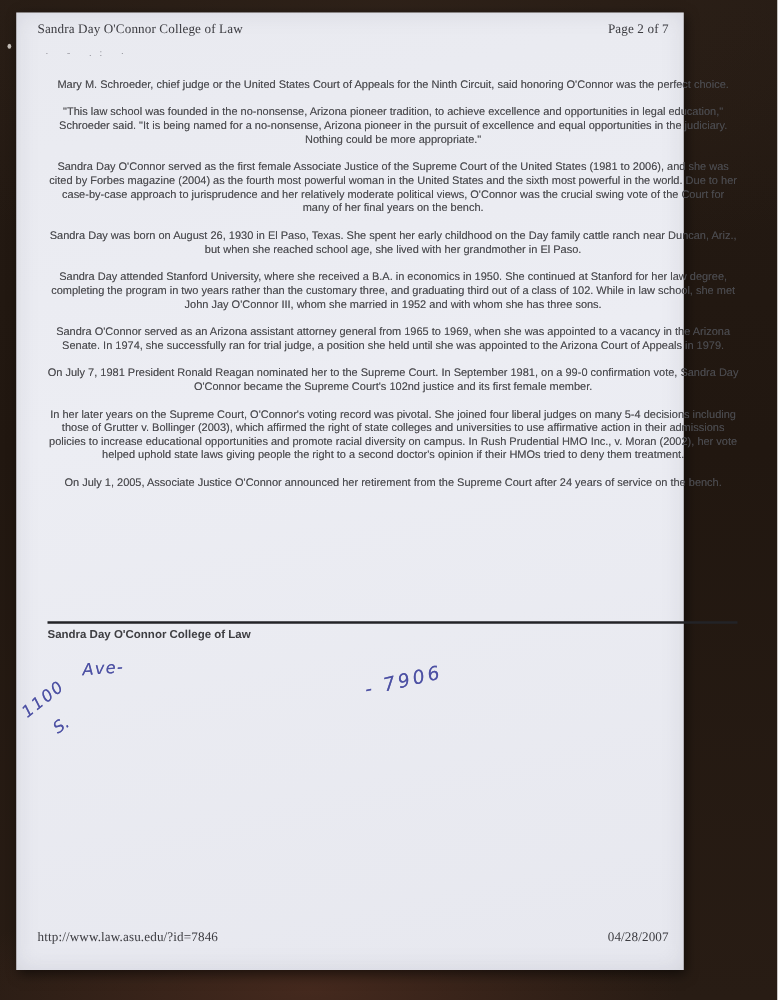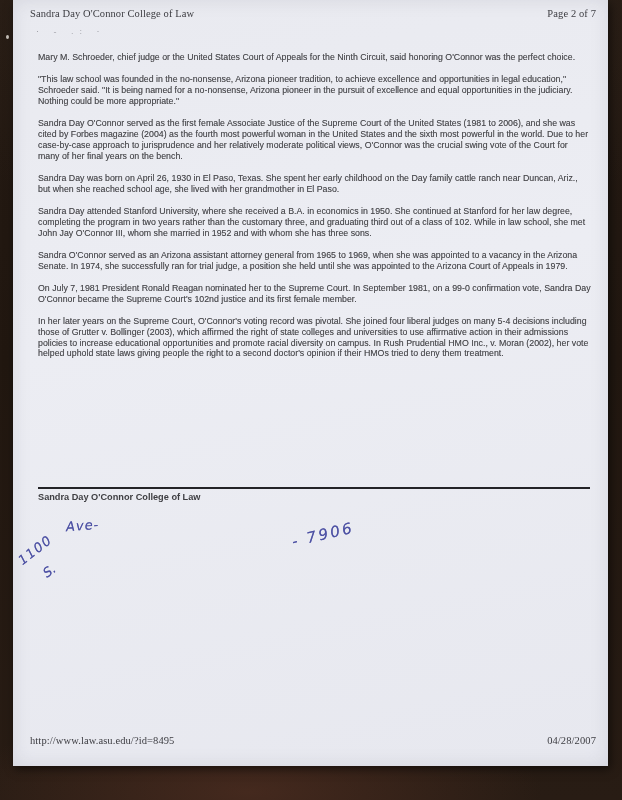--- a/index.html
+++ b/index.html
@@ -30,22 +30,22 @@
     left: 6px; top: 35px;
     width: 3px; height: 4px;
     background: #d8d4cc;
     border-radius: 50%;
     opacity: 0.9;
   }
 
   
   .page {
     position: absolute;
-    left: 13px; top: 0;
-    width: 595px; height: 766px;
+    left: 13px; top: 10px;
+    width: 534px; height: 766px;
     background: linear-gradient(168deg, #e9eaf0 0%, #ecedf3 40%, #e7e8ef 100%);
     box-shadow:
       inset 0 0 18px rgba(120,120,140,0.18),
       2px 3px 9px rgba(0,0,0,0.55);
   }
 
   
   .print-row {
     position: absolute;
     left: 17px; right: 12px;
@@ -75,20 +75,21 @@
     position: absolute;
     left: 25px; top: 52px;
     width: 553px;
     font-size: 8.8px;
     line-height: 10.8px;
     color: #4b4b4f;
     text-shadow: 0 0 0.4px rgba(75,75,79,0.55);
   }
   .body-copy p {
     margin: 0 0 11.5px 0;
+    text-align: center;
   }
 
   
   .sig-rule {
     position: absolute;
     left: 25px; top: 487px;
     width: 552px; height: 1.6px;
     background: #232327;
   }
   .org-name {
@@ -153,33 +154,34 @@
     <span>Sandra Day O'Connor College of Law</span>
     <span>Page 2 of 7</span>
   </div>
 
   <div class="pencil-smudge">· - .: ·</div>
 
   <div class="body-copy">
     <p>Mary M. Schroeder, chief judge or the United States Court of Appeals for the Ninth Circuit, said honoring O'Connor was the perfect choice.</p>
     <p>"This law school was founded in the no-nonsense, Arizona pioneer tradition, to achieve excellence and opportunities in legal education," Schroeder said. "It is being named for a no-nonsense, Arizona pioneer in the pursuit of excellence and equal opportunities in the judiciary. Nothing could be more appropriate."</p>
     <p>Sandra Day O'Connor served as the first female Associate Justice of the Supreme Court of the United States (1981 to 2006), and she was cited by Forbes magazine (2004) as the fourth most powerful woman in the United States and the sixth most powerful in the world. Due to her case-by-case approach to jurisprudence and her relatively moderate political views, O'Connor was the crucial swing vote of the Court for many of her final years on the bench.</p>
-    <p>Sandra Day was born on April 26, 1930 in El Paso, Texas. She spent her early childhood on the Day family cattle ranch near Duncan, Ariz., but when she reached school age, she lived with her grandmother in El Paso.</p>
+    <p>Sandra Day was born on August 26, 1930 in El Paso, Texas. She spent her early childhood on the Day family cattle ranch near Duncan, Ariz., but when she reached school age, she lived with her grandmother in El Paso.</p>
     <p>Sandra Day attended Stanford University, where she received a B.A. in economics in 1950. She continued at Stanford for her law degree, completing the program in two years rather than the customary three, and graduating third out of a class of 102. While in law school, she met John Jay O'Connor III, whom she married in 1952 and with whom she has three sons.</p>
     <p>Sandra O'Connor served as an Arizona assistant attorney general from 1965 to 1969, when she was appointed to a vacancy in the Arizona Senate. In 1974, she successfully ran for trial judge, a position she held until she was appointed to the Arizona Court of Appeals in 1979.</p>
     <p>On July 7, 1981 President Ronald Reagan nominated her to the Supreme Court. In September 1981, on a 99-0 confirmation vote, Sandra Day O'Connor became the Supreme Court's 102nd justice and its first female member.</p>
     <p>In her later years on the Supreme Court, O'Connor's voting record was pivotal. She joined four liberal judges on many 5-4 decisions including those of Grutter v. Bollinger (2003), which affirmed the right of state colleges and universities to use affirmative action in their admissions policies to increase educational opportunities and promote racial diversity on campus. In Rush Prudential HMO Inc., v. Moran (2002), her vote helped uphold state laws giving people the right to a second doctor's opinion if their HMOs tried to deny them treatment.</p>
+    <p>On July 1, 2005, Associate Justice O'Connor announced her retirement from the Supreme Court after 24 years of service on the bench.</p>
   </div>
 
   <div class="sig-rule"></div>
   <div class="org-name">Sandra Day O'Connor College of Law</div>
 
   <div class="ink ink-ave">Ave-</div>
   <div class="ink ink-1100">1100</div>
   <div class="ink ink-s">S.</div>
   <div class="ink ink-7906">- 7906</div>
 
   <div class="print-row print-footer">
-    <span>http://www.law.asu.edu/?id=8495</span>
+    <span>http://www.law.asu.edu/?id=7846</span>
     <span>04/28/2007</span>
   </div>
 
 </div>
 
 </body></html>

